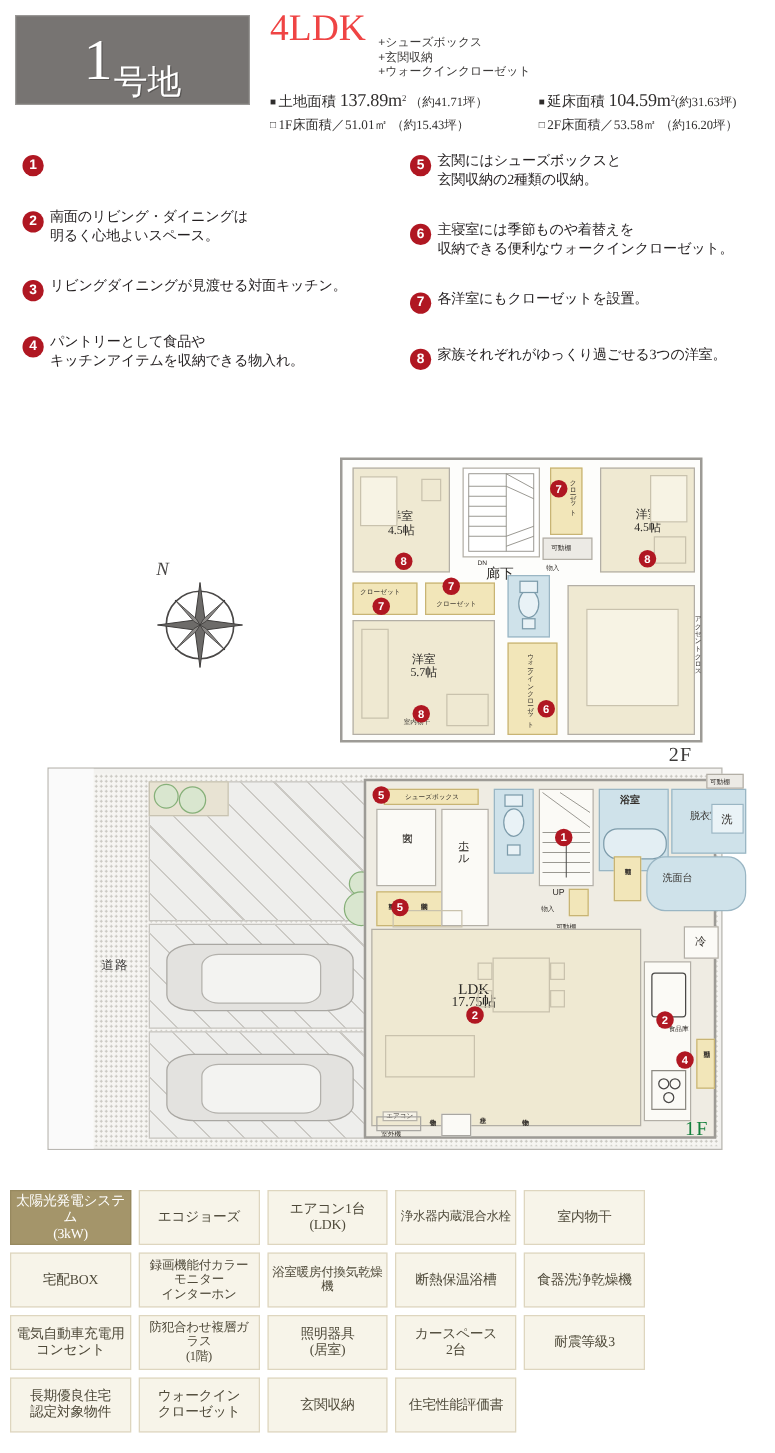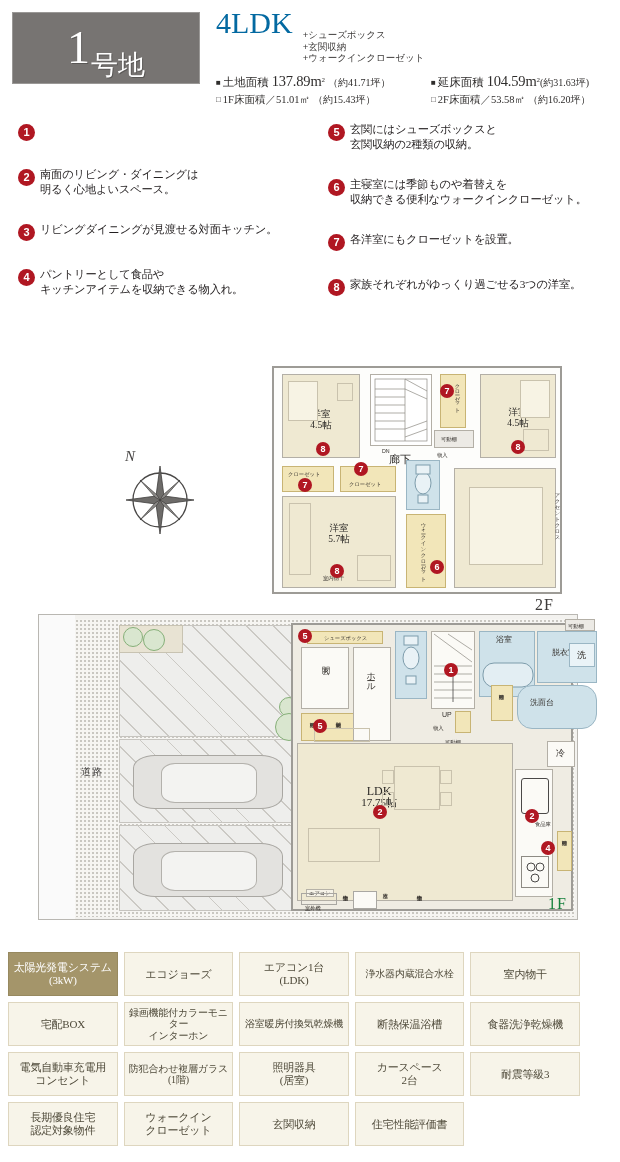--- a/index.html
+++ b/index.html
@@ -24,21 +24,21 @@
     color:#fff; font-size:46px; line-height:1; letter-spacing:-1px;
     text-shadow:1px 1px 0 rgba(0,0,0,.25);
   }
   .lot-badge .suf {
     color:#fff; font-size:27px; line-height:1; margin-left:2px; align-self:flex-end;
     padding-bottom:4px; text-shadow:1px 1px 0 rgba(0,0,0,.25);
   }
 
   .plan-head { position:absolute; left:216px; top:8px; right:4px; }
   .plan-row1 { display:flex; align-items:flex-start; }
-  .plan-type { font-size:30px; line-height:30px; letter-spacing:0px; color:#0369a1;text-align:center; }
+  .plan-type { font-size:30px; line-height:30px; letter-spacing:0px; color:#ef4444;text-align:center; }
   .plan-plus { margin-left:10px; padding-top:1px;margin-top:20px; }
   .plan-plus div { font-size:9.5px; line-height:11.5px; color:#3c3a39; font-family:"Liberation Sans",sans-serif; }
 
   .area-grid { margin-top:9px; display:grid; grid-template-columns:215px 1fr; row-gap:3px; }
   .area-cell { font-size:11.5px; color:#2f2d2c; white-space:nowrap; }
   .area-cell .mk-f { font-size:8px; vertical-align:1px; margin-right:2px; }
   .area-cell .big { font-size:14.5px; letter-spacing:-.2px; }
   .area-cell .sup { font-size:7px; vertical-align:4px; }
   .area-cell .par { font-size:10px; }
   .area-cell .sm { font-size:10.5px; }
@@ -107,21 +107,21 @@
   .shrub { position:absolute; border-radius:50%; background:#d9e6cf; border:1px solid #86b079; }
   .porch { position:absolute; background:#f0efec; border:1px solid #bfbdb7; }
   .grid-lines { position:absolute; background:
       repeating-linear-gradient(0deg,#d3d1cb 0 .6px,transparent .6px 9px),
       repeating-linear-gradient(90deg,#d3d1cb 0 .6px,transparent .6px 9px); }
   .diag { position:absolute; background:repeating-linear-gradient(
       45deg, transparent 0 16px, #cbc9c4 16px 17.2px, transparent 17.2px 19px); }
 
   
   .specs {
-    position:absolute; top:952px; left:8px; width:572px;
+    position:absolute; top:952px; left:8px; width:508px;
     display:grid; grid-template-columns:repeat(5,1fr); gap:6px;
   }
   .spec {
     height:44px; border:1px solid #ded6bf; background:#f7f4e9;
     display:flex; align-items:center; justify-content:center; text-align:center;
     font-size:11px; line-height:13px; color:#4f4a3a; padding:2px 3px;
     letter-spacing:-.2px;
   }
   .spec.hl { background:#a4956a; border-color:#97895f; color:#ffffff; }
   .spec.small { font-size:10px; line-height:11.5px; }
@@ -412,21 +412,21 @@
             <line x1="16" y1="2" x2="40" y2="18"></line>
         </g>
         <g stroke="#4a4847" stroke-width=".8" fill="none">
           <line x1="21" y1="70" x2="21" y2="36"></line>
             <polyline points="18,40 21,35 24,40"></polyline>
         </g>
       </svg>
       <div class="tiny" style="left:10px;bottom:-10px;font-size:7px;">UP</div>
     </div>
 
-    <div class="room wet" style="left:440px;top:16px;width:56px;height:66px;">
+    <div class="room wet" style="left:440px;top:16px;width:56px;height:66px;font-weight:bold;">
       <div class="tiny" style="left:16px;top:5px;font-size:8px;">浴室</div>
       <svg width="52" height="34" viewBox="0 0 52 34" style="position:absolute;left:2px;bottom:4px;">
         <rect x="1" y="5" width="50" height="24" rx="11" fill="#e3eef3" stroke="#7d9cab"></rect>
       </svg>
     </div>
 
     <div class="room wet" style="left:498px;top:16px;width:60px;height:52px;">
       <div class="tiny" style="left:14px;top:18px;font-size:8px;">脱衣室</div>
     </div>
     <div class="room gray" style="left:526px;top:4px;width:30px;height:12px;">

